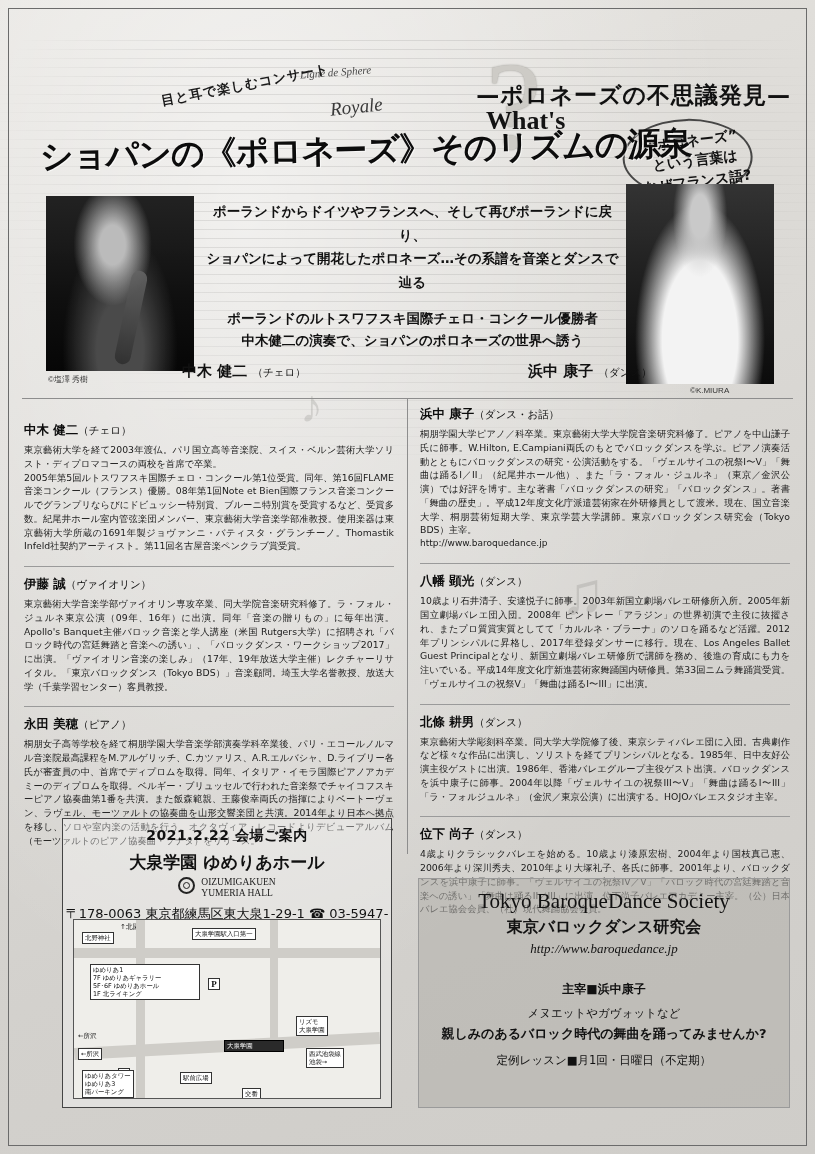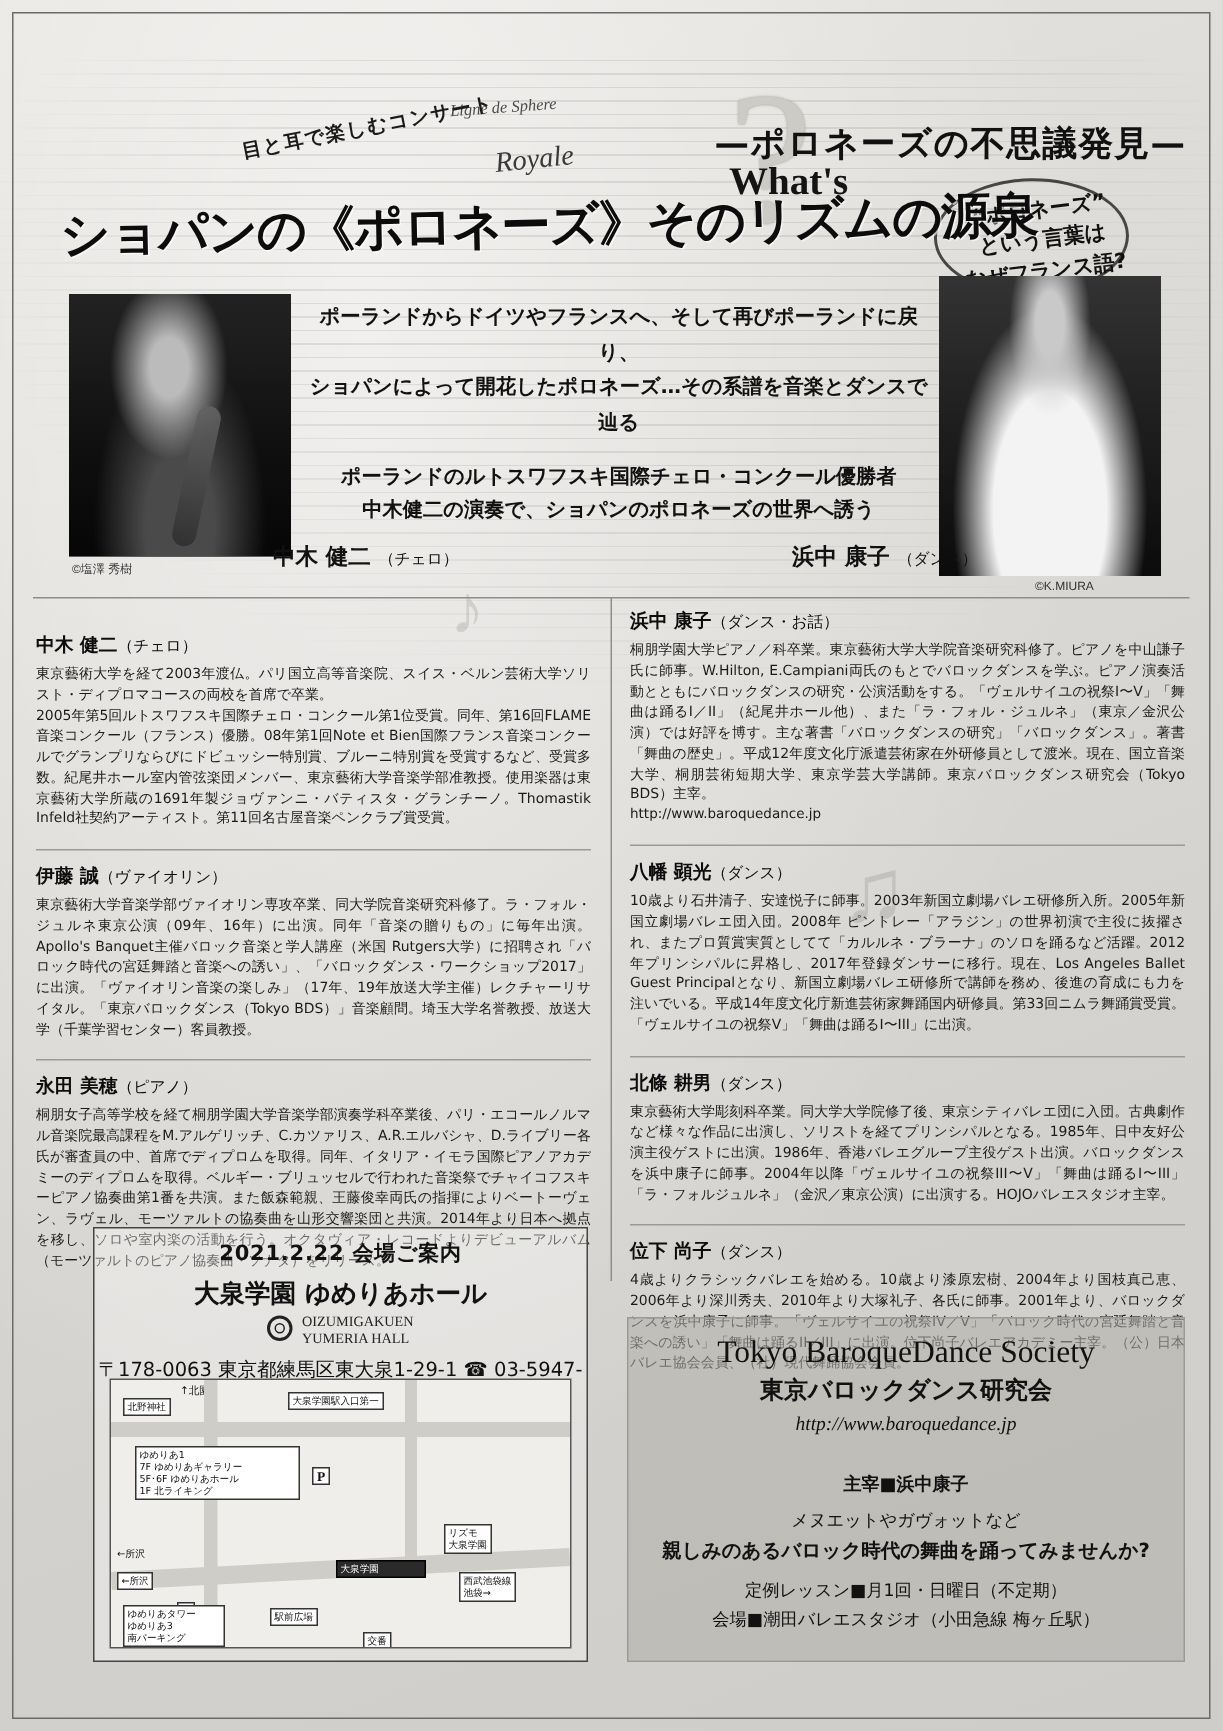--- a/index.html
+++ b/index.html
@@ -385,32 +385,31 @@
       <div class="box" style="left:118px; top:8px;">大泉学園駅入口第一</div>
 
       <div class="box" style="left:16px; top:44px; width:110px;">ゆめりあ1<br>7F ゆめりあギャラリー<br>5F･6F ゆめりあホール<br>1F 北ライキング</div>
       <div class="pmark" style="left:134px; top:58px;">P</div>
       <div class="box dark" style="left:150px; top:120px; width:60px;">大泉学園</div>
       <div class="box" style="left:222px; top:96px;">リズモ<br>大泉学園</div>
       <div class="box" style="left:232px; top:128px;">西武池袋線<br>池袋→</div>
       <div class="box" style="left:4px; top:128px;">←所沢</div>
 
       <div class="pmark" style="left:44px; top:148px;">P</div>
-      <div class="box" style="left:8px; top:150px; width:68px;">ゆめりあタワー<br>ゆめりあ3<br>南パーキング</div>
+      <div class="box" style="left:8px; top:150px; width:52px;">ゆめりあタワー<br>ゆめりあ3<br>南パーキング</div>
       <div class="box" style="left:106px; top:152px;">駅前広場</div>
       <div class="box" style="left:168px; top:168px;">交番</div>
       <div class="box" style="left:120px; top:178px;">↓上石神井</div>
       <div class="lbl" style="left:4px; top:112px;">←所沢</div>
     </div>
   </div>
 
   <div class="society">
     <div class="s-en">Tokyo BaroqueDance Society</div>
     <div class="s-jp">東京バロックダンス研究会</div>
     <div class="s-url">http://www.baroquedance.jp</div>
     <div class="s-head">主宰■浜中康子</div>
     <div class="s-line">メヌエットやガヴォットなど</div>
     <div class="s-line big">親しみのあるバロック時代の舞曲を踊ってみませんか?</div>
     <div class="s-foot">定例レッスン■月1回・日曜日（不定期）</div>
-    <div class="s-foot" style="margin-top:4px;">会場■潮田バレエスタジオ（小田急線 梅ヶ丘駅）</div>
   </div>
 
 </div>
 
 </body></html>

